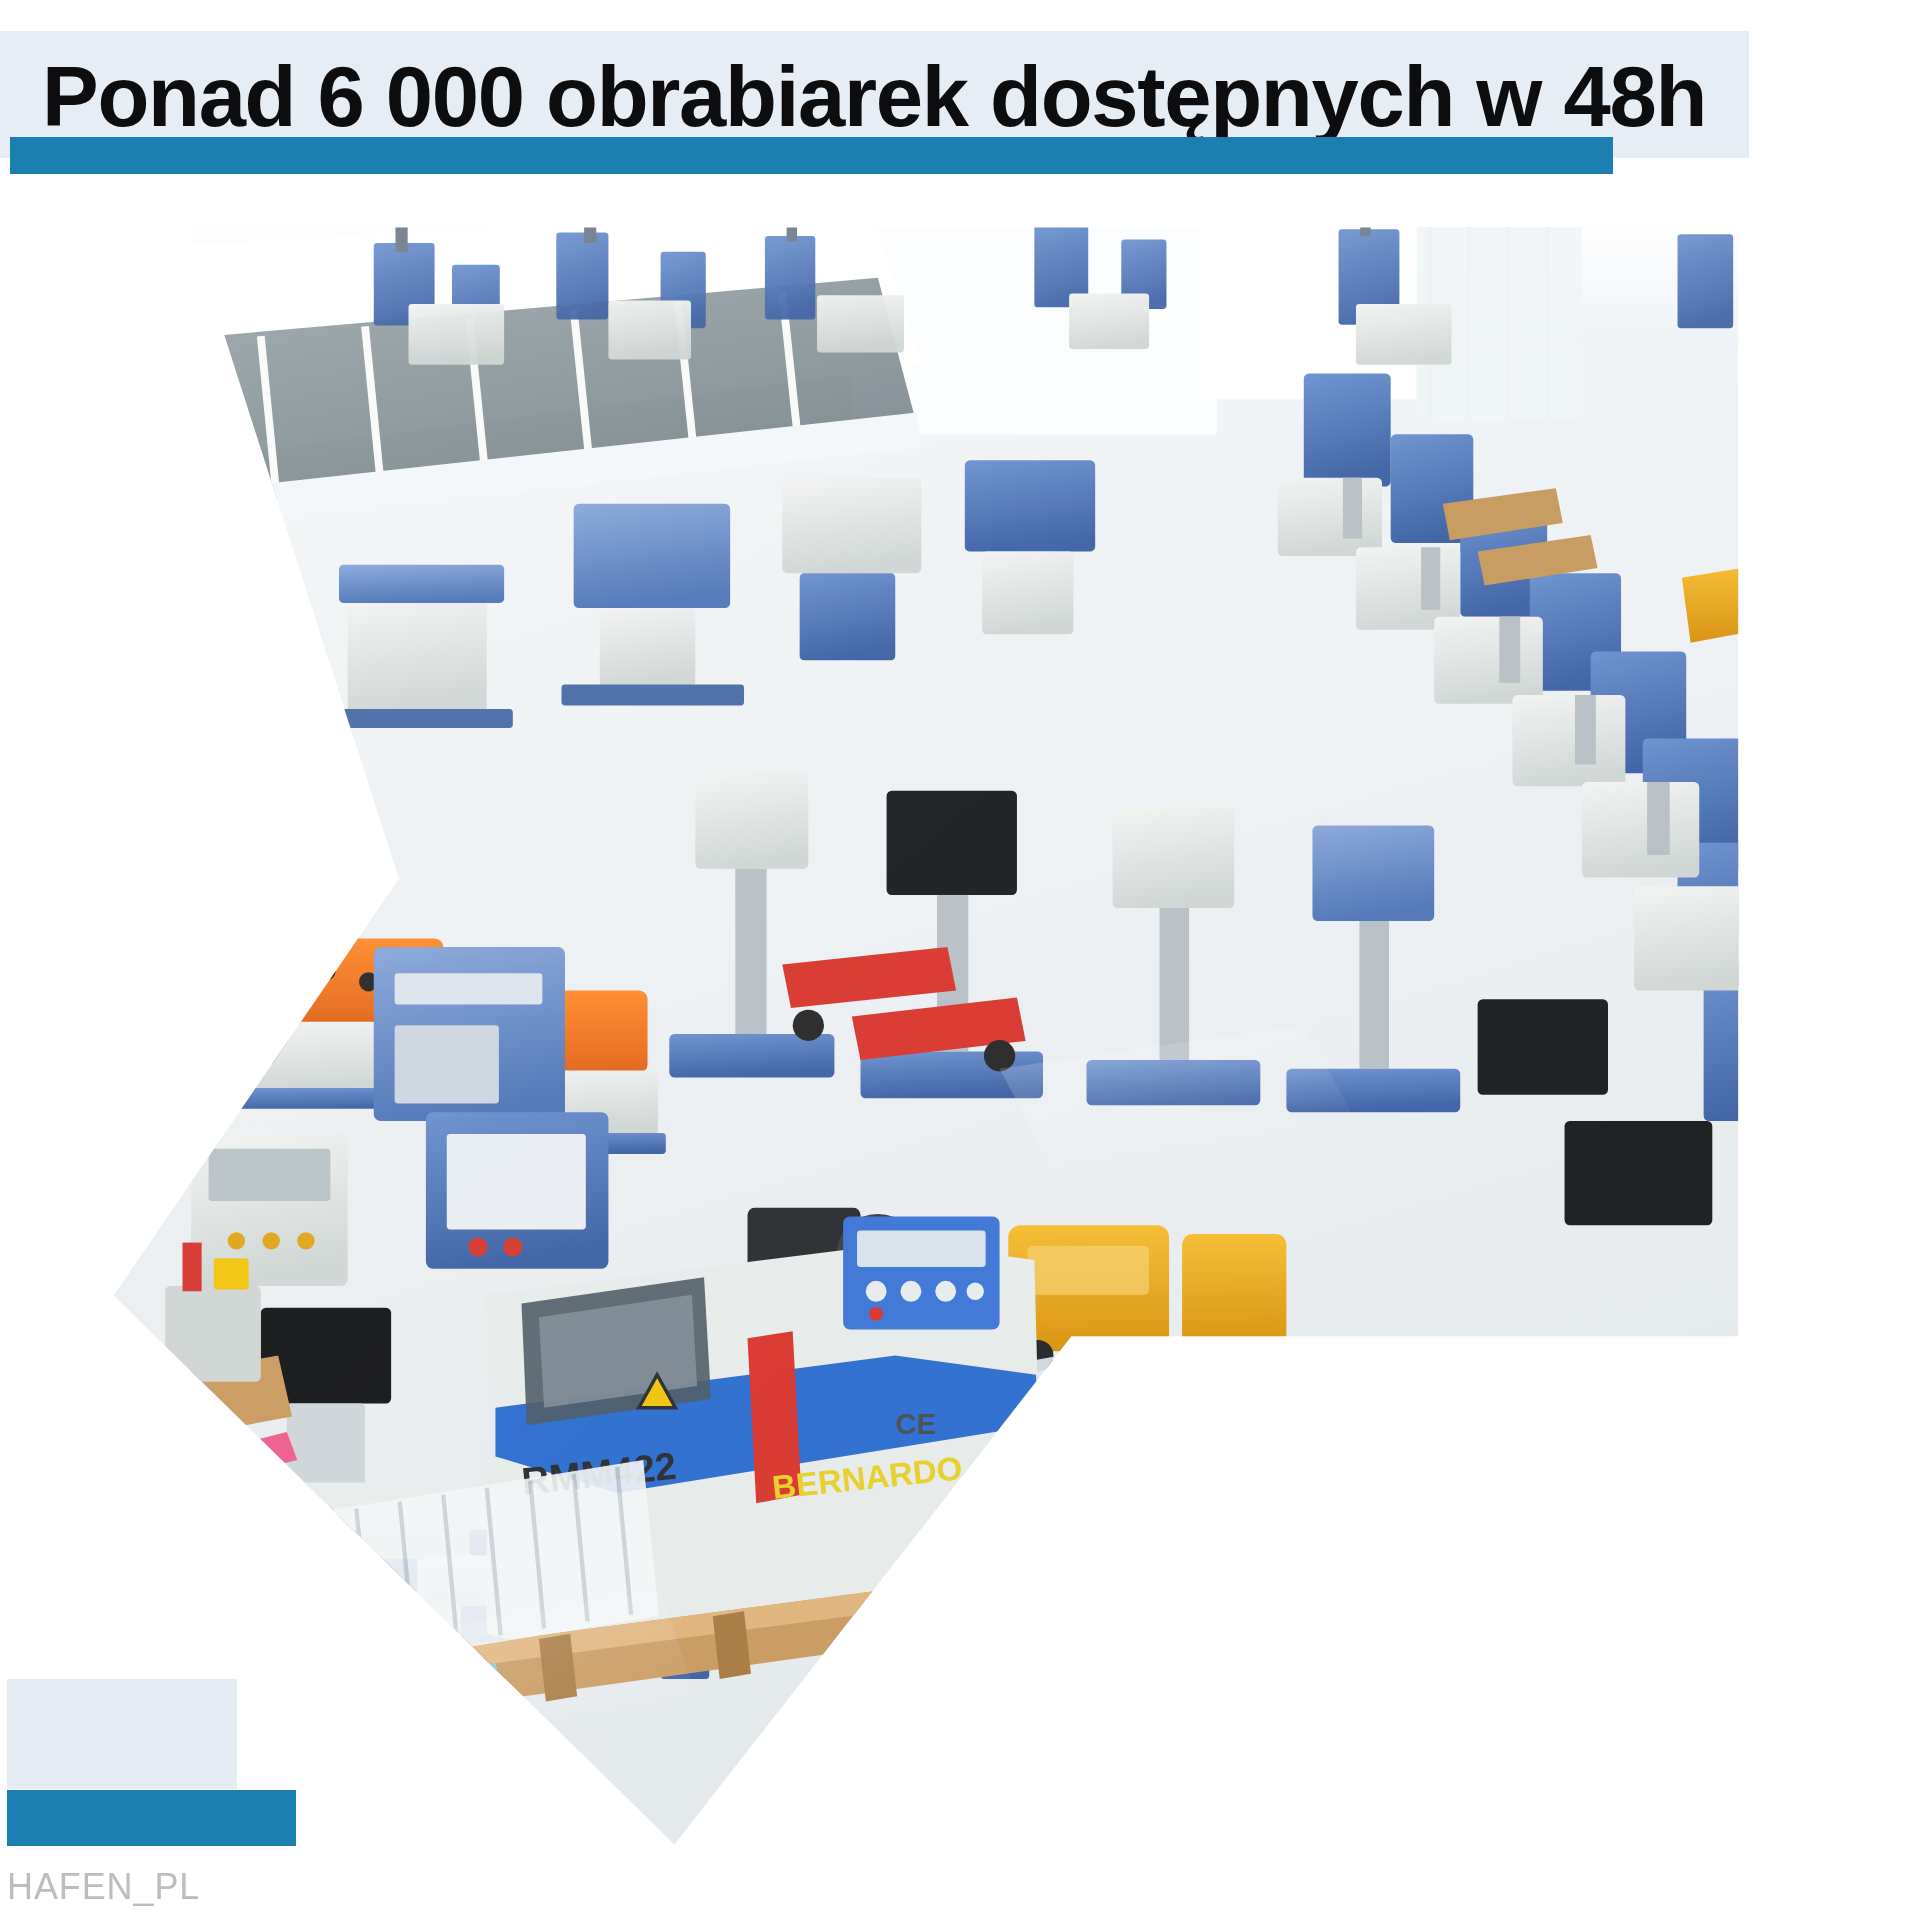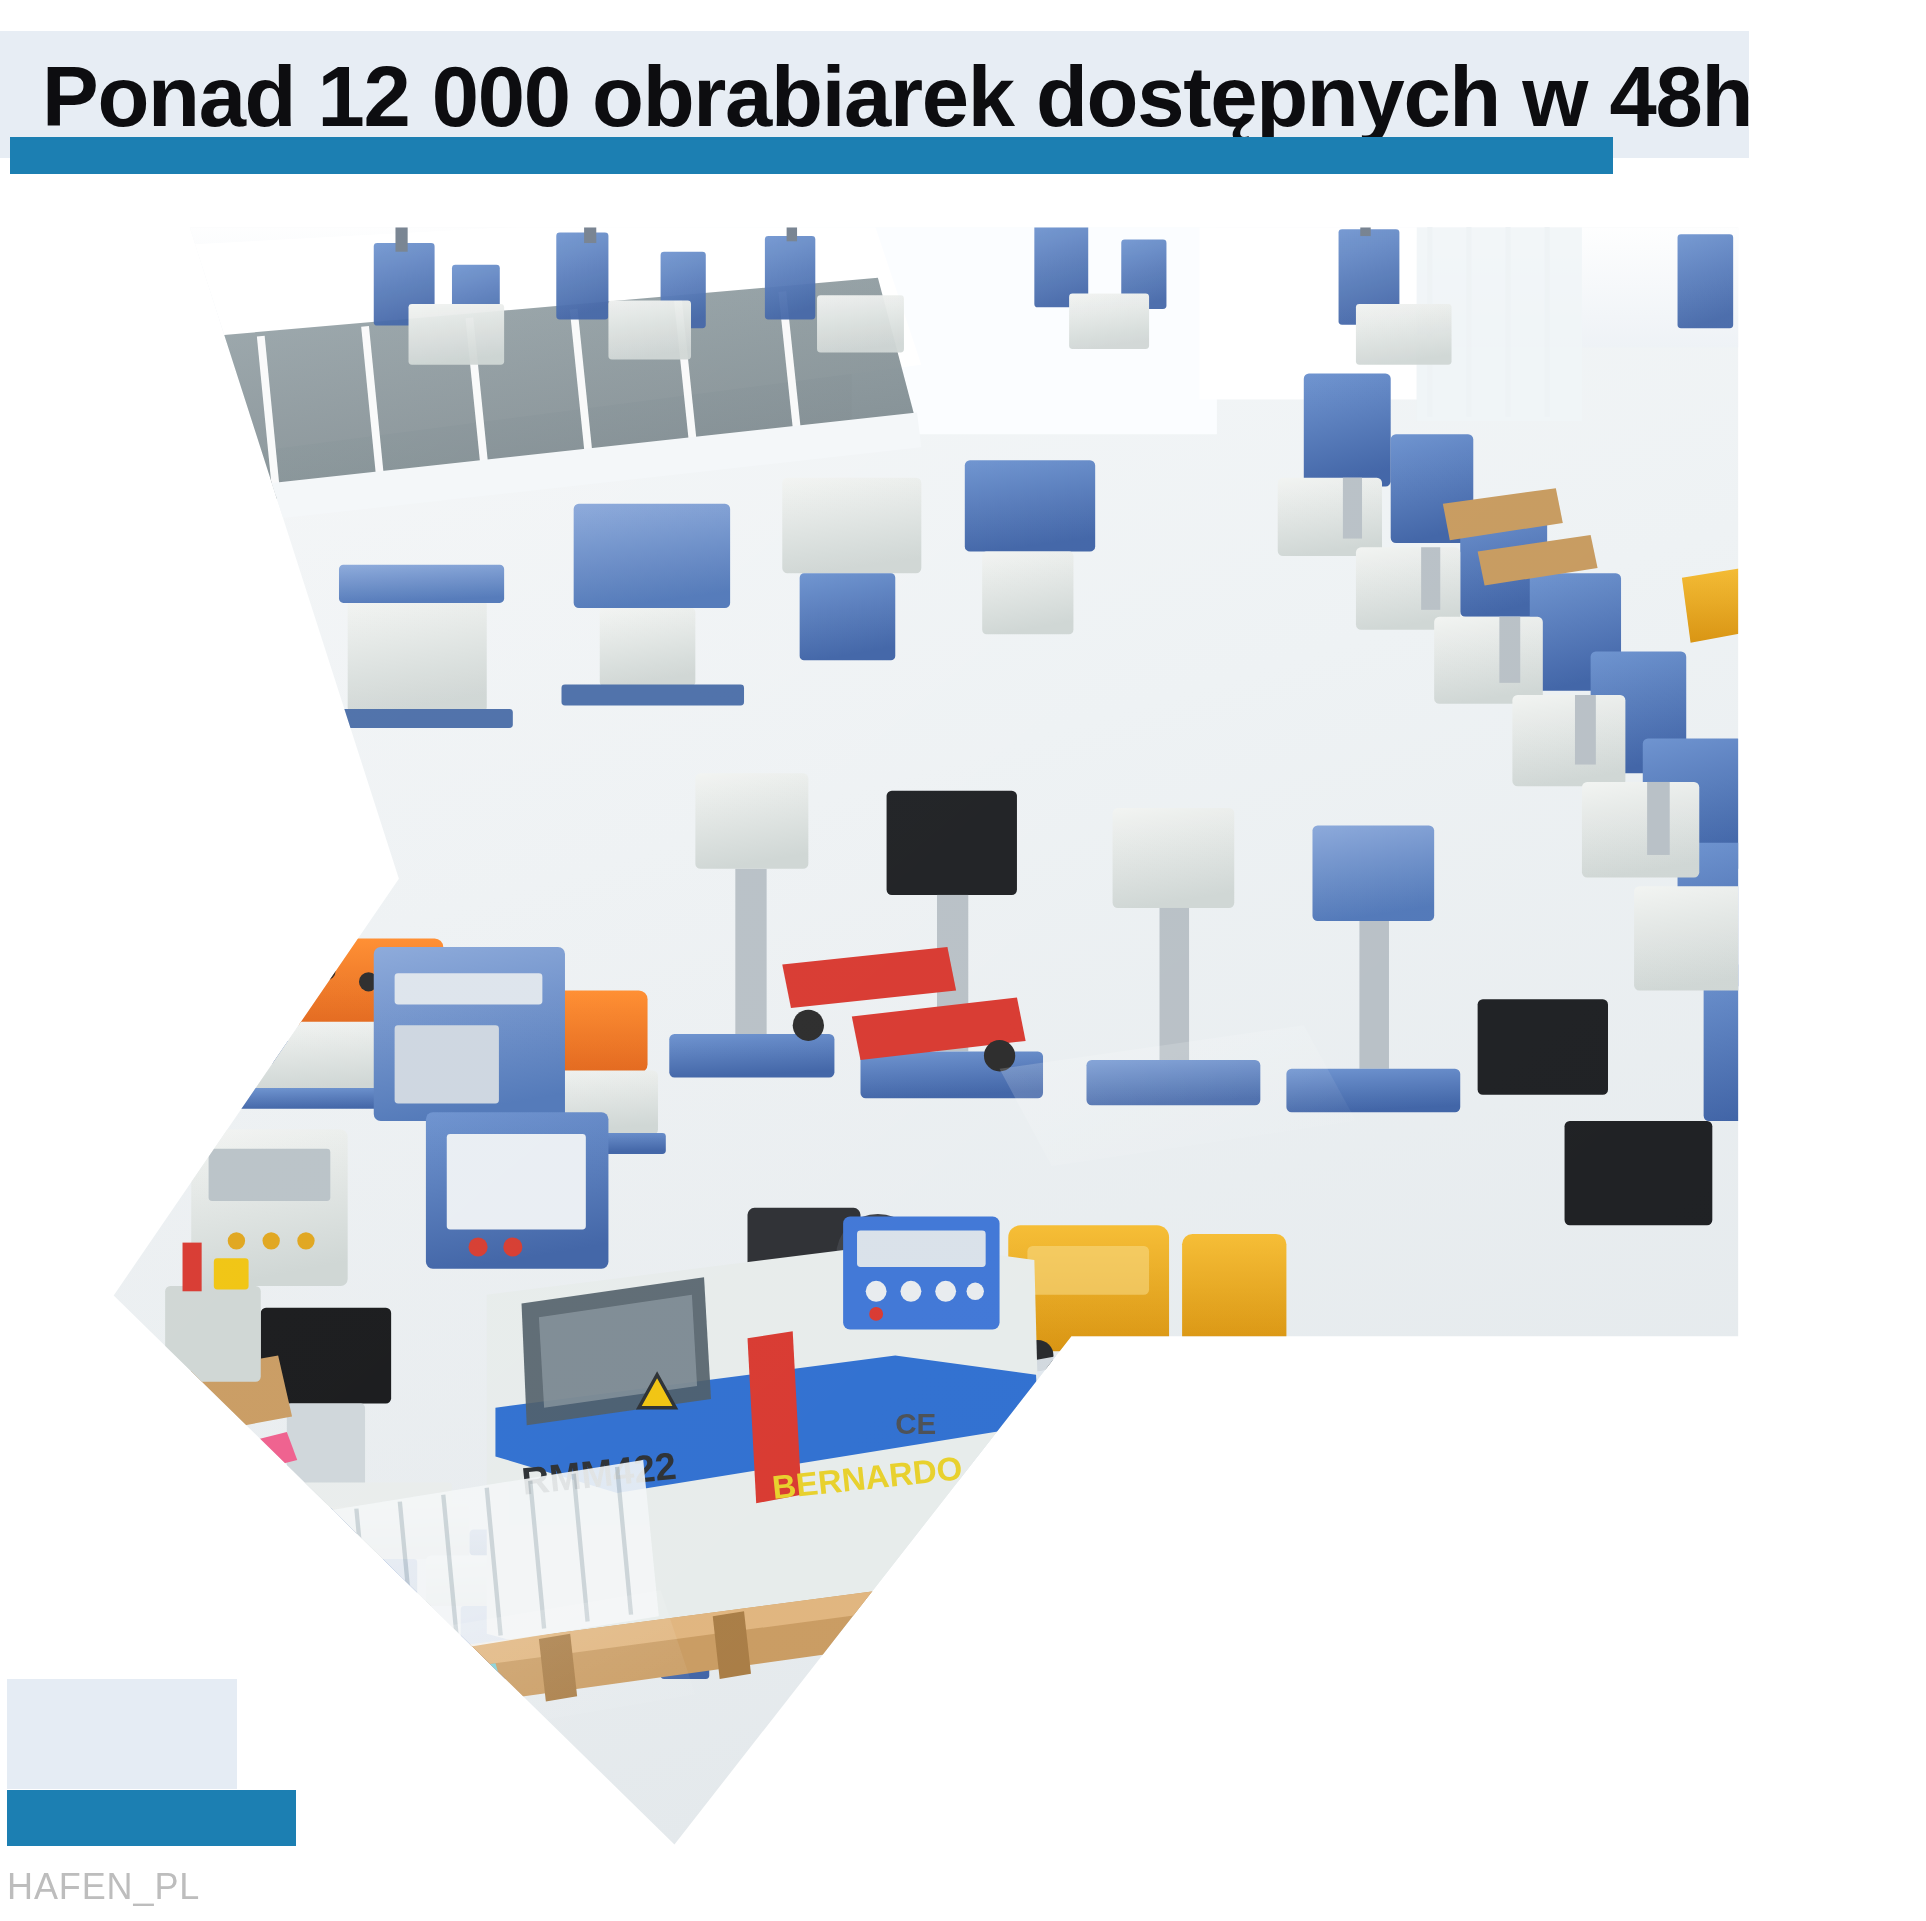--- a/index.html
+++ b/index.html
@@ -82,21 +82,21 @@
     font-weight:400;
     letter-spacing:0.9px;
     color:#bdbdbd;
     white-space:nowrap;
   }
 </style>
 </head>
 <body>
 
 <div class="header-band">
-  <div class="header-title">Ponad 12 000 obrabiarek dostępnych w 48h</div>
+  <div class="header-title">Ponad 6 000 obrabiarek dostępnych w 48h</div>
 </div>
 <div class="header-accent-bar"></div>
 
 <div class="photo-wrap">
   <svg viewBox="0 0 2217 1880" preserveAspectRatio="xMidYMid slice">
     <defs>
       <linearGradient id="floorG" x1="0" y1="0" x2="0.35" y2="1">
         <stop offset="0" stop-color="#f6f8f9"></stop>
         <stop offset="0.45" stop-color="#eef2f4"></stop>
         <stop offset="1" stop-color="#e4e9ec"></stop>

